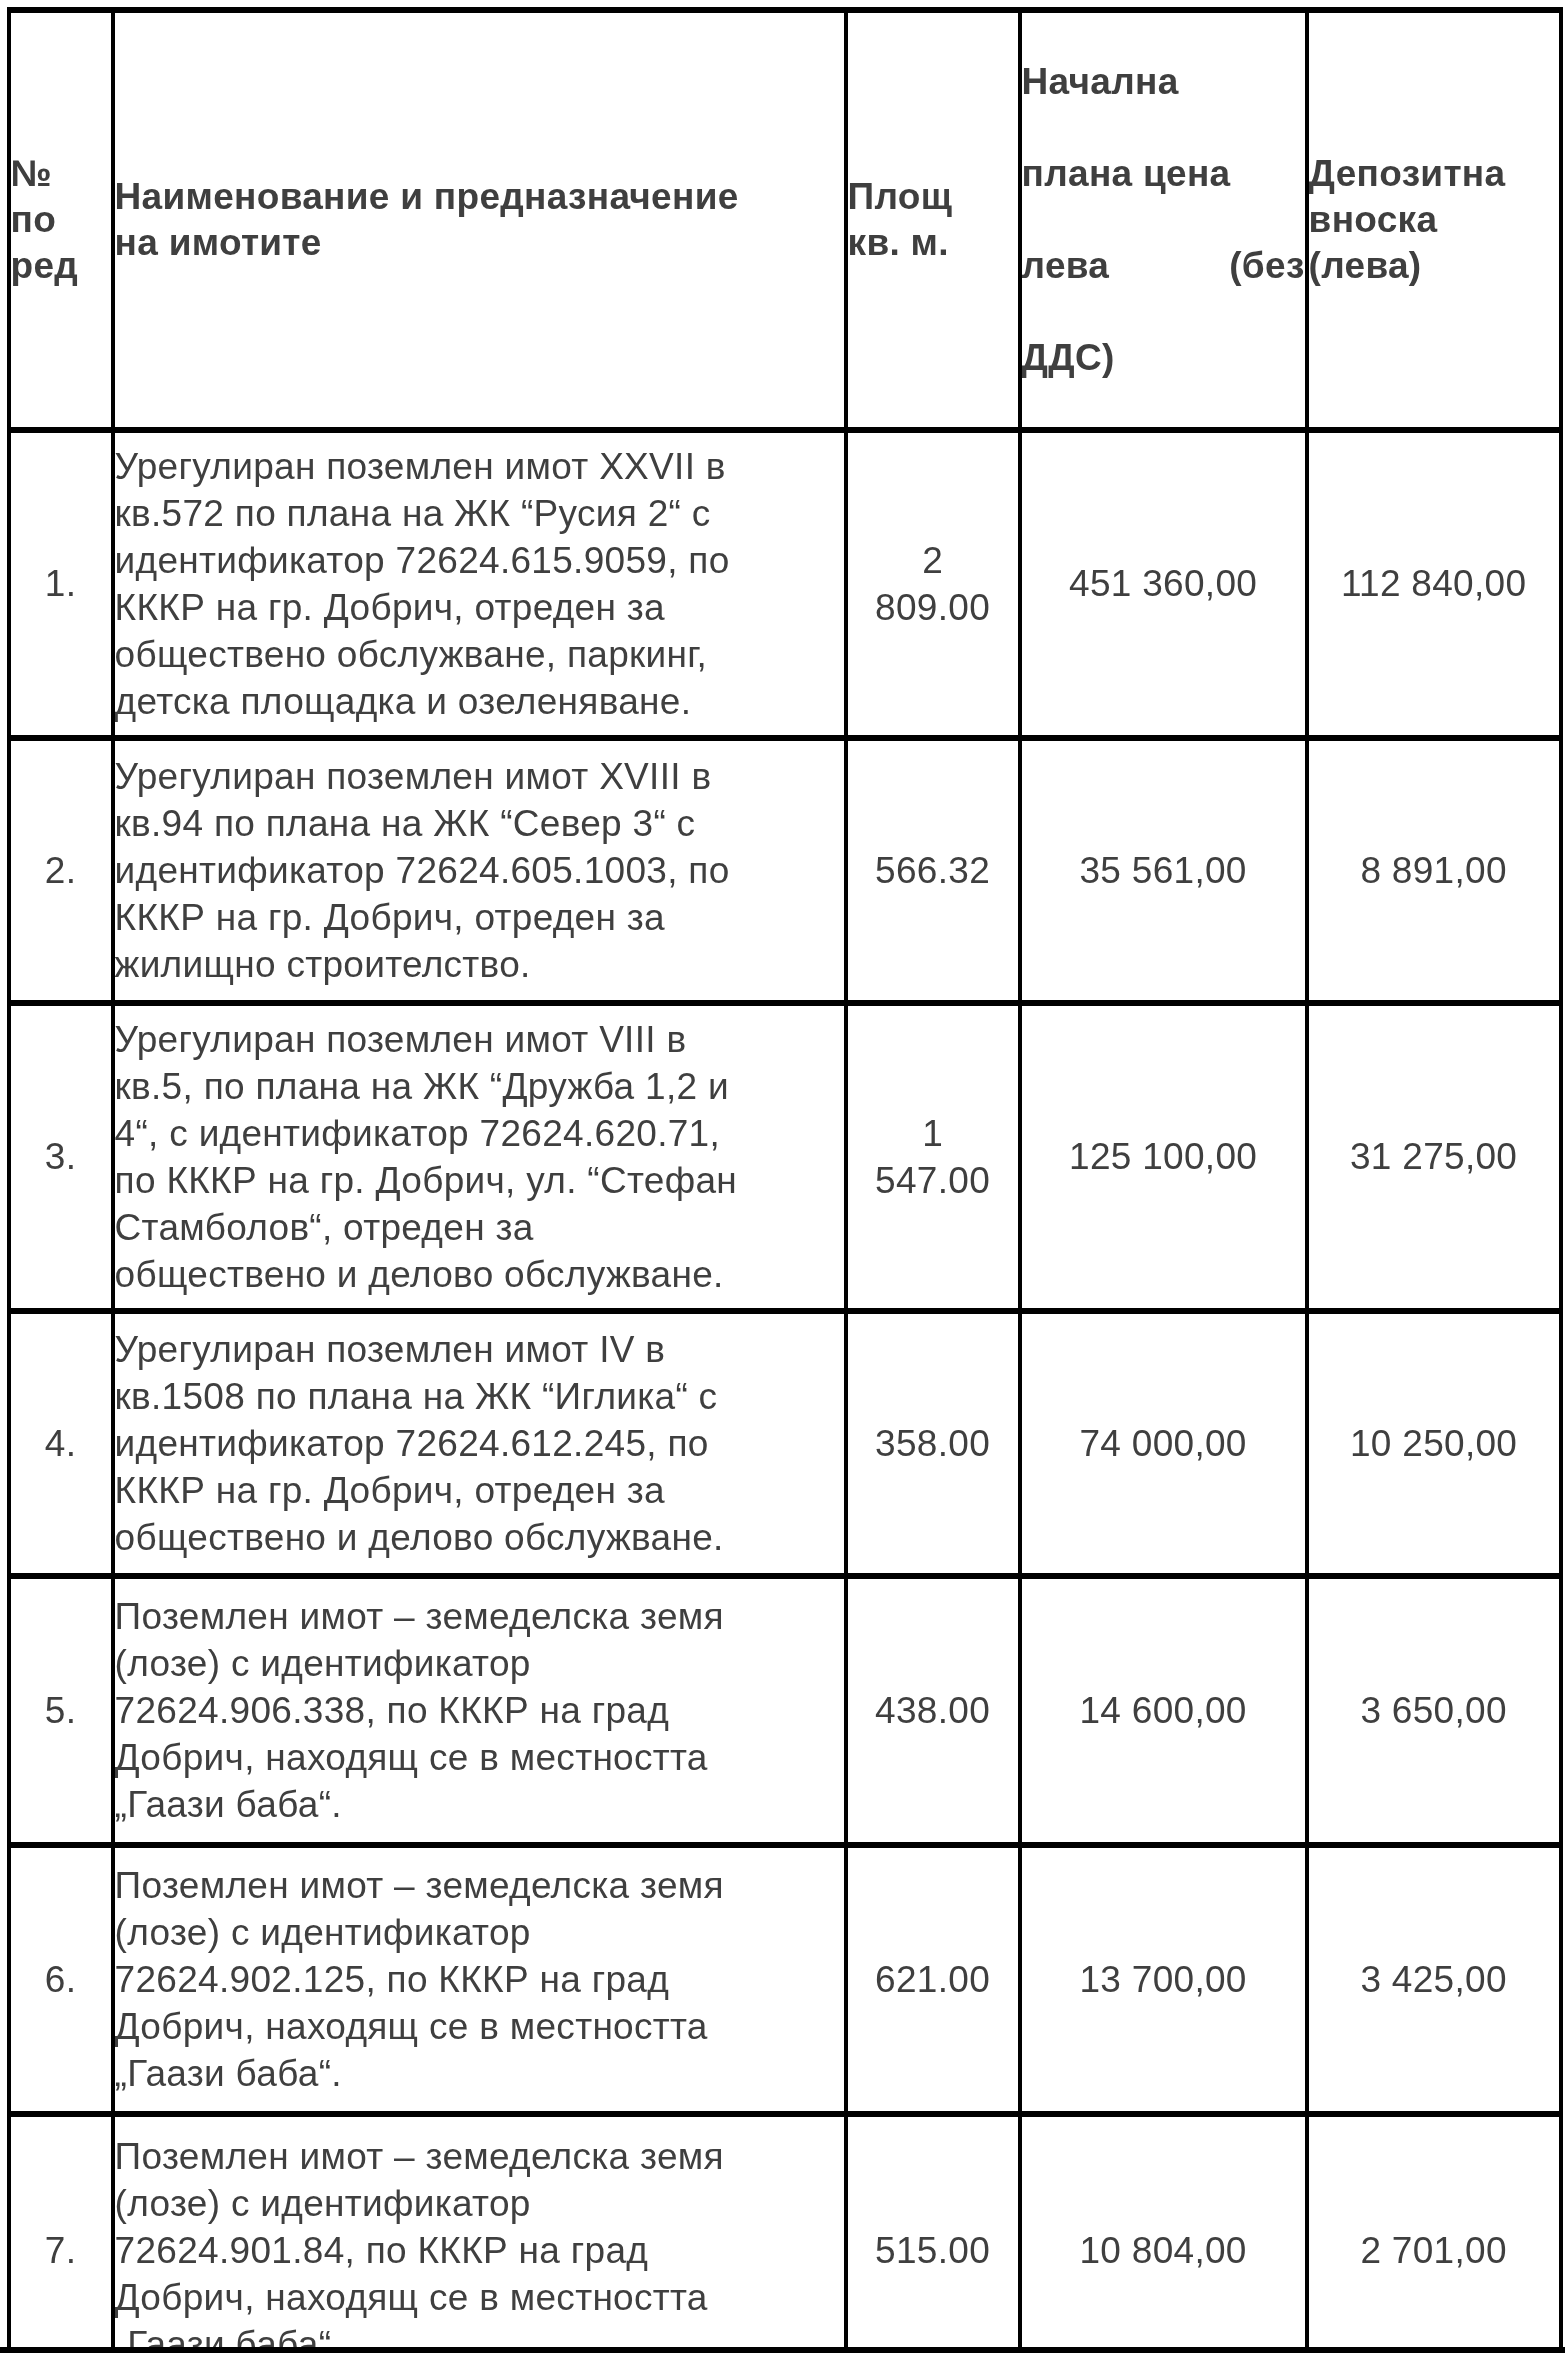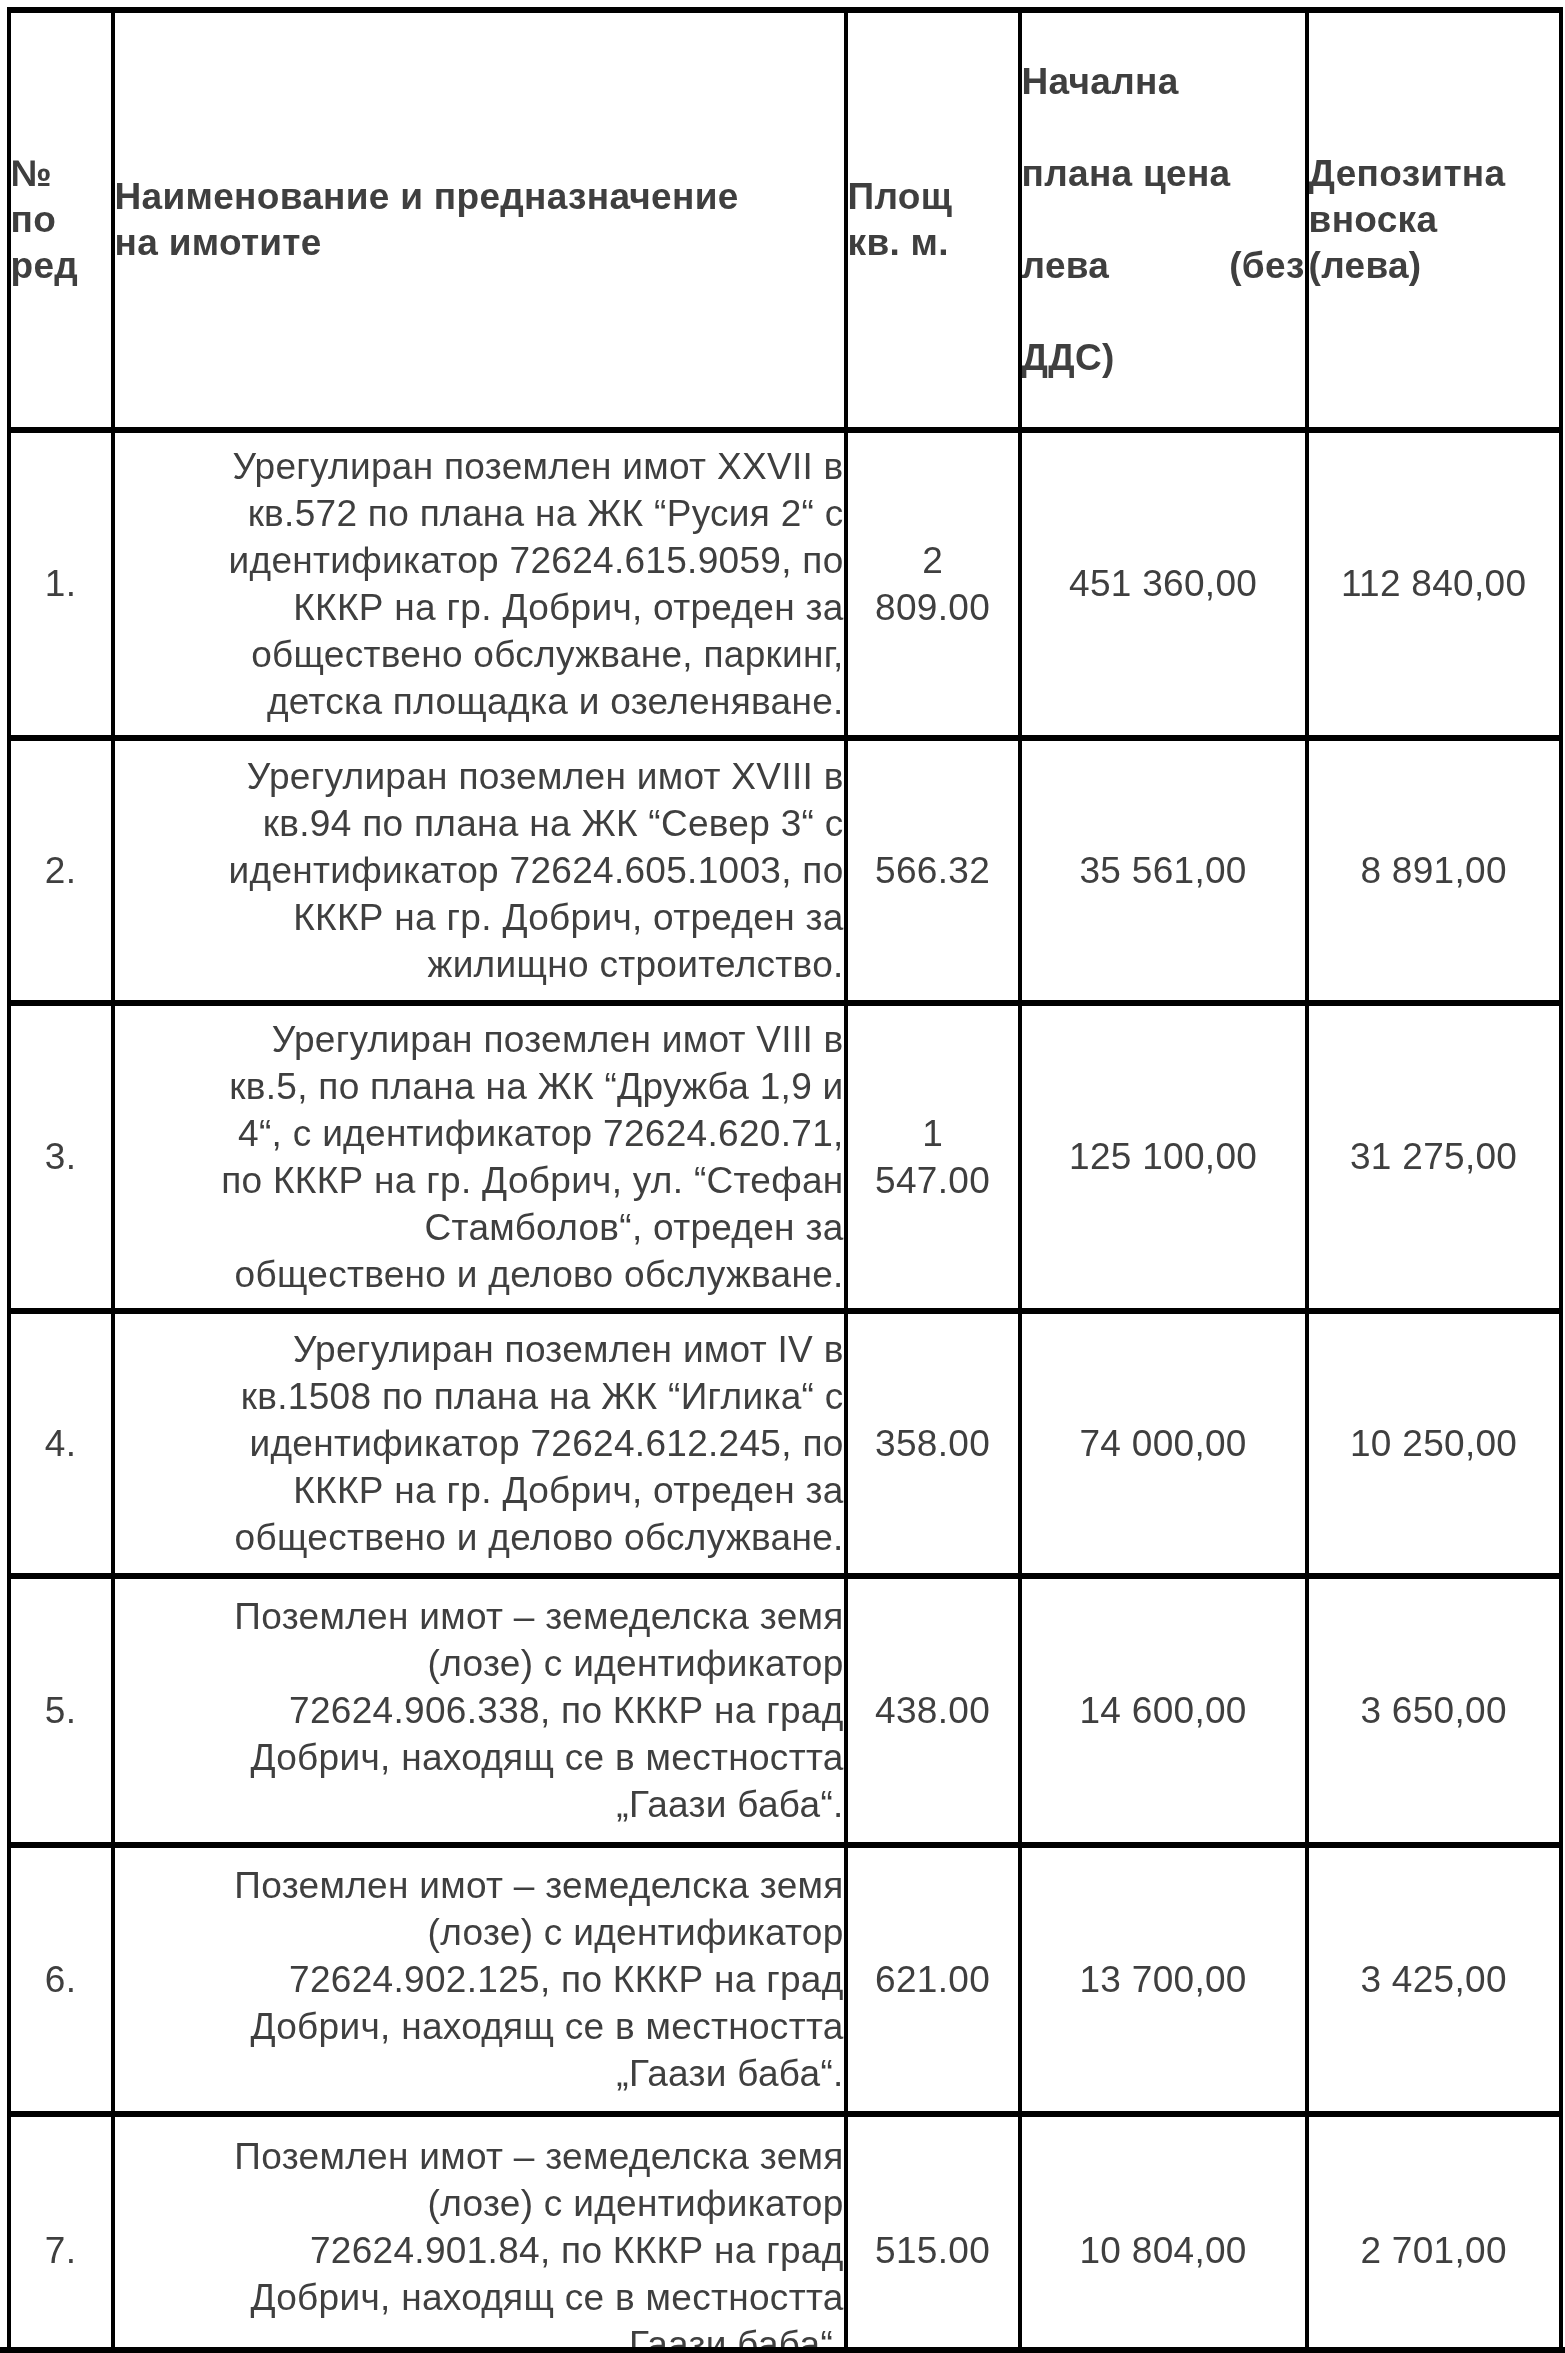--- a/index.html
+++ b/index.html
@@ -63,21 +63,21 @@
     text-align-last: justify;
   }
 
   
   td.c-num {
     text-align: center;
   }
   td.c-name {
     padding-left: 15px;
     padding-right: 33px;
-    text-align: right;
+    text-align: left;
   }
   td.c-area, td.c-price, td.c-deposit {
     text-align: center;
   }
 
   tr.r1 td { height: 308px; }
   tr.r2 td { height: 265px; }
   tr.r3 td { height: 308px; }
   tr.r4 td { height: 265px; }
   tr.r5 td { height: 269px; }
@@ -146,21 +146,21 @@
 идентификатор 72624.605.1003, по
 КККР на гр. Добрич, отреден за
 жилищно строителство.</td>
         <td class="c-area">566.32</td>
         <td class="c-price">35 561,00</td>
         <td class="c-deposit">8 891,00</td>
       </tr>
       <tr class="r3">
         <td class="c-num">3.</td>
         <td class="c-name">Урегулиран поземлен имот VIII в
-кв.5, по плана на ЖК “Дружба 1,9 и
+кв.5, по плана на ЖК “Дружба 1,2 и
 4“, с идентификатор 72624.620.71,
 по КККР на гр. Добрич, ул. “Стефан
 Стамболов“, отреден за
 обществено и делово обслужване.</td>
         <td class="c-area">1
 547.00</td>
         <td class="c-price">125 100,00</td>
         <td class="c-deposit">31 275,00</td>
       </tr>
       <tr class="r4">

